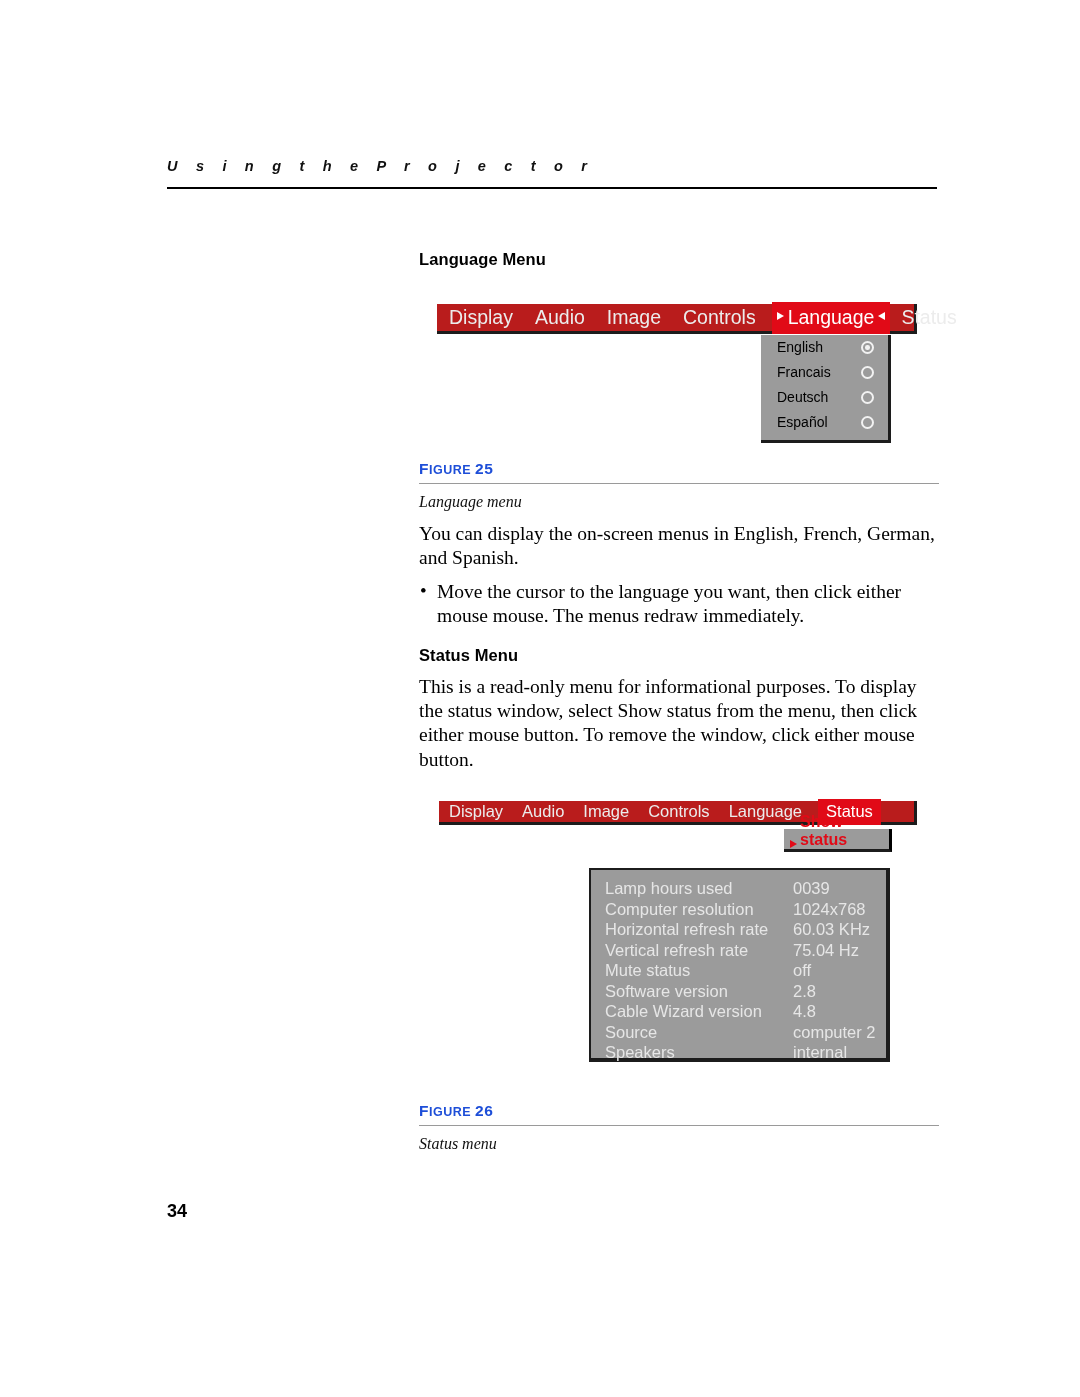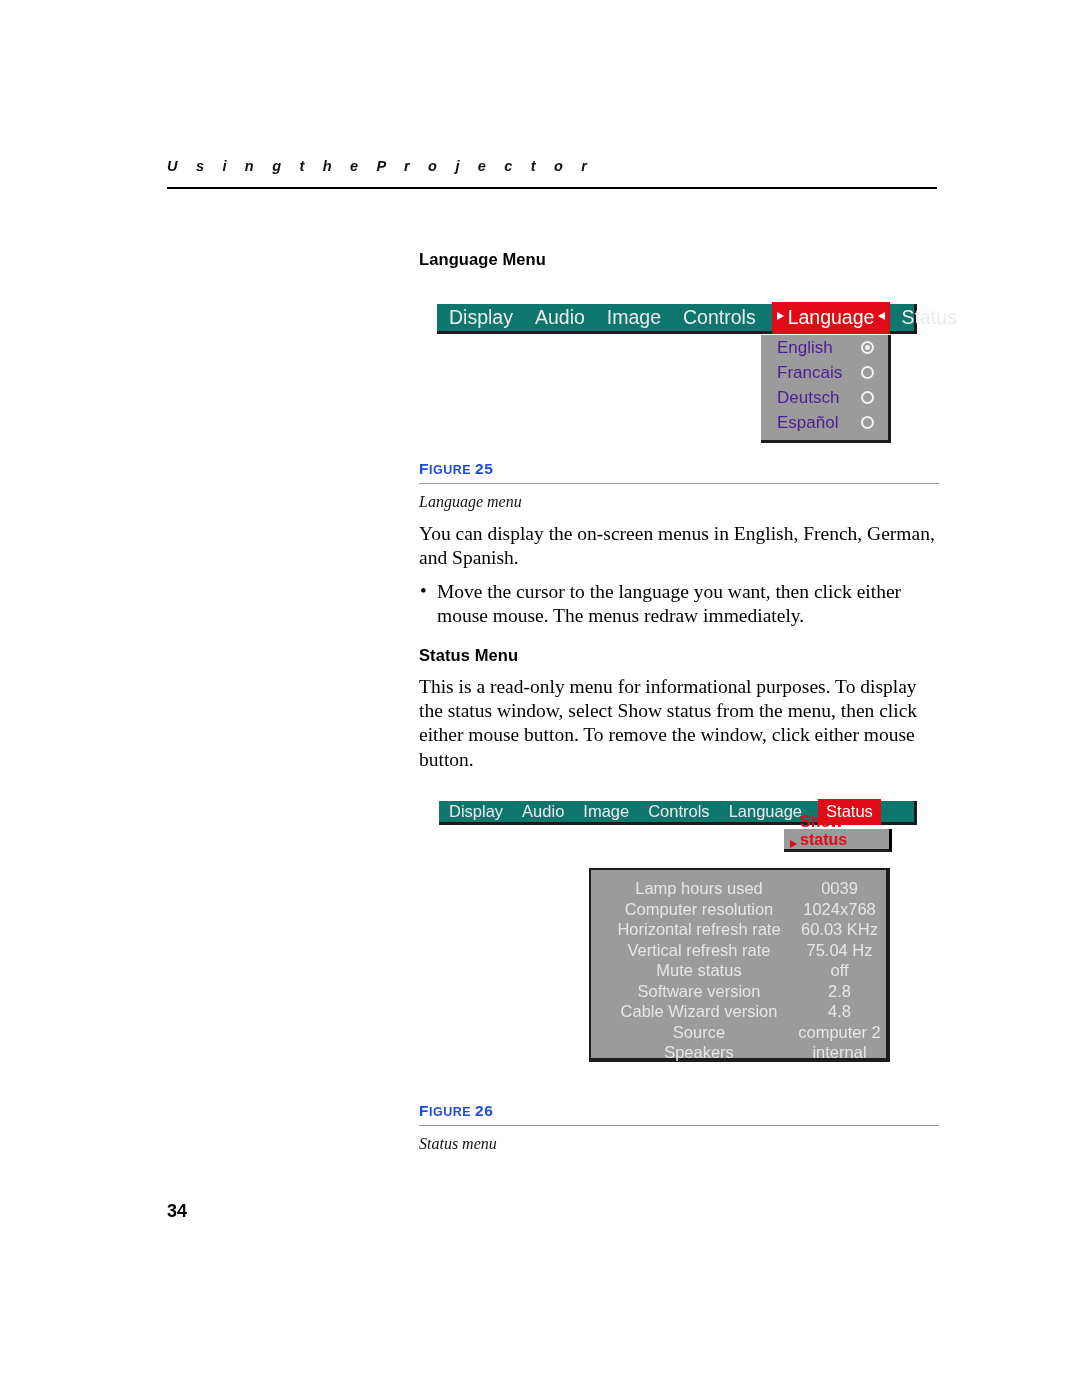--- a/index.html
+++ b/index.html
@@ -112,21 +112,21 @@
     font-family: "Liberation Serif", serif;
     font-style: italic;
     font-size: 16px;
     color: #111111;
     margin-top: 9px;
   }
 
   
   .osd-menubar {
     position: absolute;
-    background: #0f766e;
+    background: #b91c1c;
     border-bottom: 3px solid #1c1c1c;
     border-right: 3px solid #1c1c1c;
     box-sizing: border-box;
     display: flex;
     align-items: center;
     font-family: "Liberation Sans", sans-serif;
     color: #ececec;
     white-space: nowrap;
   }
   .osd-menubar .mi {
@@ -170,22 +170,22 @@
     font-family: "Liberation Sans", sans-serif;
   }
   .lang-row {
     display: flex;
     align-items: center;
     justify-content: space-between;
     height: 25px;
     padding: 0 14px 0 16px;
   }
   .lang-row .lbl {
-    color: #4c1d95;
-    font-size: 17px;
+    color: #000000;
+    font-size: 14px;
     line-height: 19px;
   }
   .radio {
     width: 13px;
     height: 13px;
     border-radius: 50%;
     border: 2px solid #f2f2f2;
     box-sizing: border-box;
     position: relative;
     flex: none;
@@ -220,21 +220,20 @@
   
   .status-box {
     position: absolute;
     background: #9b9b9b;
     border: 2px solid #1c1c1c;
     border-bottom-width: 4px;
     border-right-width: 4px;
     box-sizing: border-box;
     font-family: "Liberation Sans", sans-serif;
     padding: 8px 0 8px 0;
-    text-align: center;
   }
   .status-row {
     display: flex;
     height: 20.5px;
     align-items: center;
     color: #e6e6e6;
     font-size: 16.5px;
     line-height: 16.5px;
   }
   .status-row .k {

